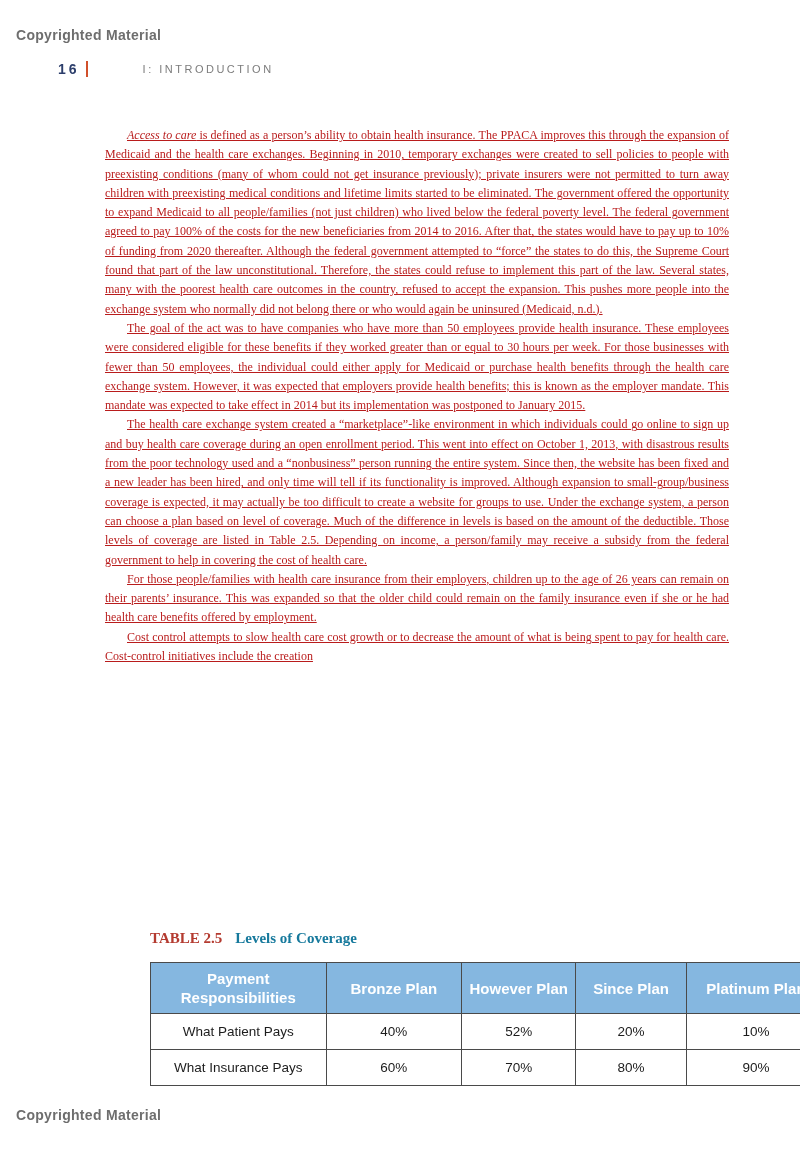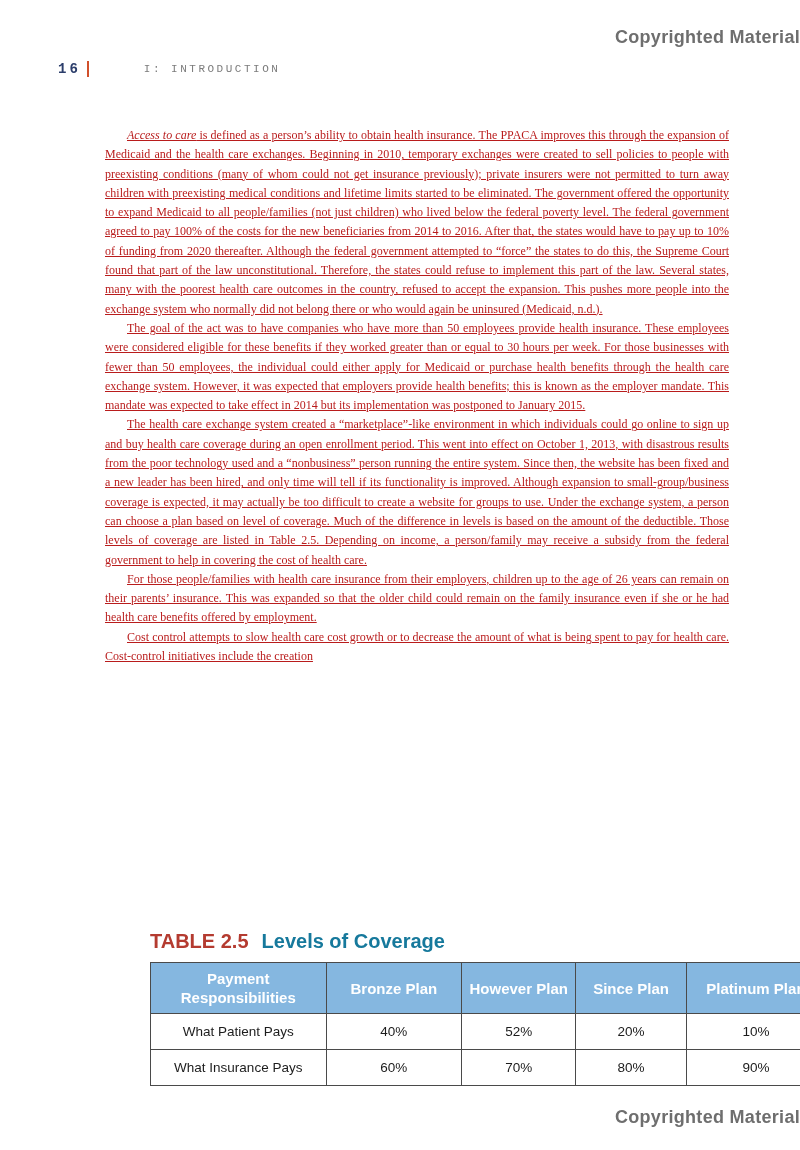--- a/index.html
+++ b/index.html
@@ -8,37 +8,37 @@
     position: relative;
     width: 800px;
     height: 1150px;
     margin: 0 auto;
     background: #ffffff;
     font-family: "Liberation Serif", serif;
     overflow: hidden;
   }
   .banner {
     position: absolute;
-    left: 0; right: 0;
-    text-align: right;
+    left: 16px; right: 0;
+    text-align: left;
     font-family: "Liberation Sans", sans-serif;
     font-weight: bold;
-    font-size: 18px;
+    font-size: 14px;
     color: #6e6e6e;
     letter-spacing: 0.3px;
   }
   .banner.top { top: 27px; }
   .banner.bottom { top: 1107px; }
   .running-head {
     position: absolute;
     top: 61px;
     left: 58px;
     display: flex;
     align-items: center;
-    font-family: Liberation Mono, monospace;
+    font-family: Liberation Sans, sans-serif;
   }
   .page-number {
     color: #2c3e6b;
     font-weight: bold;
     font-size: 14px;
     letter-spacing: 3px;
   }
   .head-divider {
     width: 2px;
     height: 16px;
@@ -63,23 +63,23 @@
     color: #b91c1c;
     text-align: justify;
     text-decoration: underline;
   }
   .body-text p { text-indent: 22px; }
   .italic-lead { font-style: italic; }
   .table-caption {
     position: absolute;
     top: 930px;
     left: 150px;
-    font-family: Liberation Sans, sans-serif;
+    font-family: Liberation Serif, serif;
     font-weight: bold;
-    font-size: 20px;
+    font-size: 15px;
   }
   .caption-label { color: #b43b30; margin-right: 13px; }
   .caption-title { color: #16799c; }
   table.coverage {
     position: absolute;
     top: 962px;
     left: 150px;
     width: 676px;
     border-collapse: collapse;
     table-layout: fixed;

